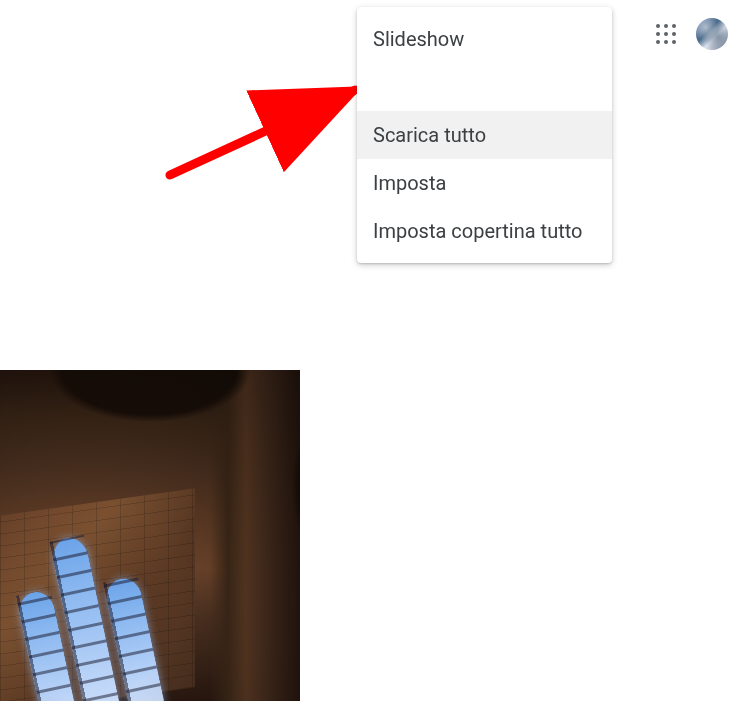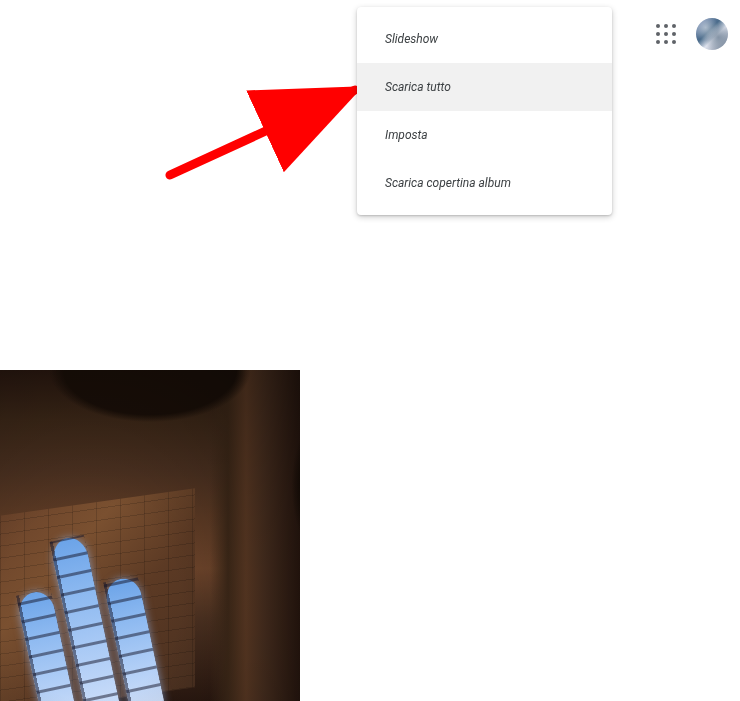--- a/index.html
+++ b/index.html
@@ -59,29 +59,29 @@
       top: 7px;
       left: 357px;
       width: 255px;
       background: #fff;
       border-radius: 4px;
       box-shadow: 0 2px 6px rgba(0,0,0,0.2), 0 1px 2px rgba(0,0,0,0.15);
       padding: 8px 0;
       z-index: 10;
     }
     .menu-item {
-      padding: 14px 28px;
-      font-size: 12px;
+      padding: 14px 16px;
+      font-size: 20px;
       color: #3c4043;
       cursor: pointer;
       line-height: 20px;
-      font-style: italic;
     }
     .menu-item.highlighted {
       background: #f1f1f1;
+      margin-top: 48px;
     }
     .arrow {
       position: absolute;
       top: 60px;
       left: 150px;
       z-index: 5;
     }
     .photo {
       position: absolute;
       left: 0;
@@ -184,21 +184,21 @@
   </div>
   <div class="avatar">
     <div class="avatar-inner"></div>
   </div>
 </div>
 
 <div class="dropdown-menu">
   <div class="menu-item">Slideshow</div>
   <div class="menu-item highlighted">Scarica tutto</div>
   <div class="menu-item">Imposta</div>
-  <div class="menu-item">Scarica copertina album</div>
+  <div class="menu-item">Imposta copertina tutto</div>
 </div>
 
 <svg class="arrow" width="230" height="130" viewBox="0 0 230 130">
   <defs>
     <marker id="arrowhead" markerWidth="12" markerHeight="10" refX="11" refY="5" orient="auto">
       <polygon points="0 0, 12 5, 0 10" fill="#ff0000"></polygon>
     </marker>
   </defs>
   <line x1="20" y1="115" x2="205" y2="30" stroke="#ff0000" stroke-width="9" stroke-linecap="round" marker-end="url(#arrowhead)"></line>
 </svg>

